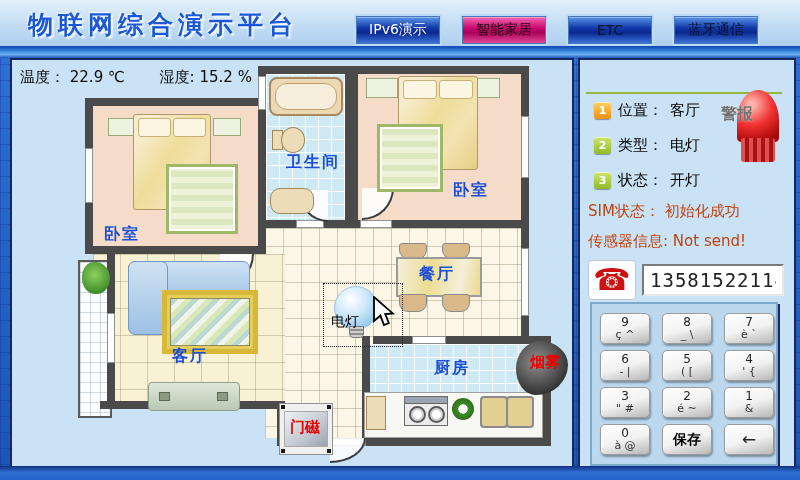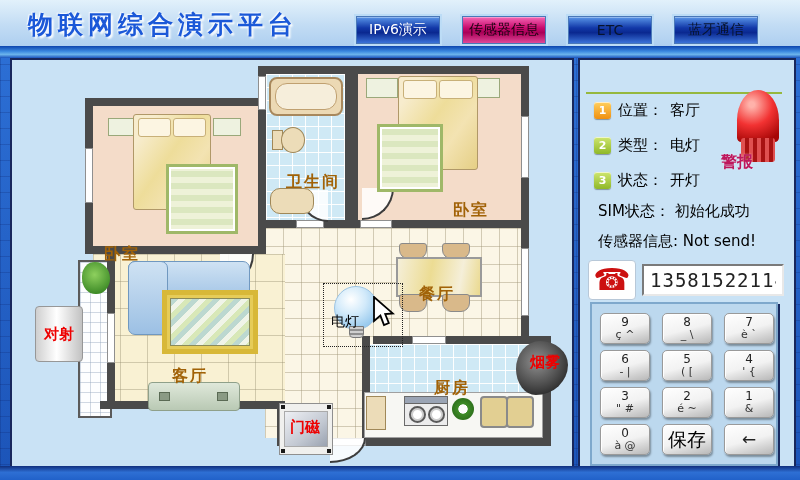--- a/index.html
+++ b/index.html
@@ -52,22 +52,22 @@
     background-size:18px 18px;}
   .tile-living{background-color:#f9f1d3;background-image:
     linear-gradient(rgba(150,140,110,.4) 1px, transparent 1px),
     linear-gradient(90deg,rgba(150,140,110,.4) 1px, transparent 1px);
     background-size:27px 27px;}
   .tile-white{background-color:#fdfeff;background-image:
     linear-gradient(rgba(140,160,185,.4) 1px, transparent 1px),
     linear-gradient(90deg,rgba(140,160,185,.4) 1px, transparent 1px);
     background-size:10px 10px;}
   .room-peach{background:#f4dcc9;}
-  .room-label{position:absolute;color:#a16207;font-size:16px;font-weight:bold;
-    letter-spacing:2px;white-space:nowrap;margin-top:20px;}
+  .room-label{position:absolute;color:#1d4ed8;font-size:16px;font-weight:bold;
+    letter-spacing:2px;white-space:nowrap;}
   .arc{position:absolute;background:rgba(255,255,255,.85);border:2px solid #3c3c3c;}
   .bed{position:absolute;border:1px solid #b09868;border-radius:3px;
     background:linear-gradient(125deg,#f7eccd 15%,#eedd9a 45%,#f3e3b2 68%,#e5cf85 100%);}
   .pillow{position:absolute;background:#fcf5e2;border:1px solid #c8b078;border-radius:3px;}
   .nightstand{position:absolute;background:#eef2e0;border:1px solid #9aa87a;}
   .rug{position:absolute;border:3px solid #9fb868;box-shadow:inset 0 0 0 2px #fff;
     background:repeating-linear-gradient(0deg,#eef2d8 0 6px,#dbe7bf 6px 12px);}
   .tub{position:absolute;background:#ecd9b4;border:2px solid #a8885c;border-radius:8px;}
   .tub-in{position:absolute;inset:4px;background:#f6eedb;border:1px solid #c0a070;border-radius:12px;}
   .porcelain{position:absolute;background:#ecdcb8;border:1px solid #a08858;}
@@ -112,65 +112,73 @@
     box-shadow:-1px 1px 0 #b87808;}
   .sb-title{font-size:15px;font-weight:bold;color:#1048c8;letter-spacing:1px;}
   .sb-underline{left:6px;top:32px;width:196px;height:2px;background:#96b83e;}
   .info-row{position:absolute;left:14px;display:flex;align-items:center;gap:7px;
     font-size:15px;color:#000;}
   .badge{width:17px;height:17px;border-radius:3px;color:#fff;font-size:11px;font-weight:bold;
     display:flex;align-items:center;justify-content:center;
     box-shadow:inset 0 1px 0 rgba(255,255,255,.65),0 1px 1px rgba(0,0,0,.35);}
   .badge.orange{background:linear-gradient(#ffd060,#f09010);}
   .badge.green{background:linear-gradient(#cfe670,#8fb828);}
-  .status-row{position:absolute;left:18px;font-size:15px;color:#000000;white-space:nowrap;}
+  .status-row{position:absolute;left:8px;font-size:15px;color:#c2410c;white-space:nowrap;}
   .alarm{left:155px;top:30px;width:46px;height:76px;}
   .alarm-dome{position:absolute;left:2px;top:0;width:42px;height:52px;
     border-radius:50% 50% 10% 10% / 58% 58% 8% 8%;
     background:radial-gradient(circle at 35% 28%,#ffb2aa 6%,#f23232 45%,#a60606 85%);}
   .alarm-base{position:absolute;left:6px;top:48px;width:34px;height:24px;border-radius:3px;
     background:repeating-linear-gradient(90deg,#e05050 0 4px,#a81212 4px 8px);}
-  .alarm-label{position:absolute;left:-14px;top:14px;font-size:16px;color:#be185d;font-weight:bold;
-    text-shadow:0 0 2px rgba(255,255,255,.6);margin-top:48px;}
+  .alarm-label{position:absolute;left:-14px;top:14px;font-size:16px;color:#737373;font-weight:bold;
+    text-shadow:0 0 2px rgba(255,255,255,.6);}
   .phone-box{left:8px;top:200px;width:46px;height:38px;background:#fff;border:1px solid #b8c8d8;
     border-radius:4px;display:flex;align-items:center;justify-content:center;}
   .phone-glyph{font-size:30px;color:#cc1111;line-height:1;}
   .phone-input{left:62px;top:204px;width:142px;height:32px;box-sizing:border-box;
     background:#fff;border:2px solid;border-color:#7a7a7a #e8e8e8 #e8e8e8 #7a7a7a;
     font-family:"DejaVu Sans Mono",monospace;font-size:19px;color:#222;text-align:right;
     padding:0 6px;letter-spacing:1px;}
   .keypad{left:10px;top:242px;width:188px;box-sizing:border-box;
     background:#bcd8ee;border:2px solid #7ea8cc;box-shadow:2px 2px 0 #16275e;
     display:grid;grid-template-columns:repeat(3,50px);gap:6px 12px;padding:9px 8px;}
   .key{width:50px;height:31px;border-radius:5px;border:1px solid #9a9a9a;cursor:pointer;
     background:linear-gradient(165deg,#ffffff 0%,#f2f2f2 52%,#d2d2d2 78%,#b8b8b8 100%);
     box-shadow:1px 2px 2px rgba(0,0,0,.35),inset 1px 1px 0 #fff;
     display:flex;flex-direction:column;align-items:center;justify-content:center;
     line-height:1.05;padding:0;font-family:"DejaVu Sans",sans-serif;}
   .key-main{font-size:12px;color:#222;}
   .key-sub{font-size:11px;color:#333;}
-  .key.save{font-size:19px;font-weight:normal;color:#000;}
+  .key.save{font-size:14px;font-weight:bold;color:#000;border-radius:6px;}
   .key.back{font-size:17px;color:#222;}
 </style>
 </head>
 <body>
 
 <div class="abs header">
   <div class="abs app-title">物联网综合演示平台</div>
   <div class="abs nav">
     <button class="tab white-text">IPv6演示</button>
-    <button class="tab active">传感器信息</button>
+    <button class="tab active">智能家居</button>
     <button class="tab">ETC</button>
     <button class="tab">蓝牙通信</button>
   </div>
 </div>
 <div class="abs divider-band"></div>
 
 <div class="abs panel main-panel">
 
+  <div class="abs env">
+    <span>温度：</span>
+    <span>22.9</span>
+    <span>℃</span>
+    <span class="gap">湿度:</span>
+    <span>15.2</span>
+    <span>%</span>
+  </div>
 
   <div class="abs room-peach" style="left:81px;top:46px;width:165px;height:140px;"></div>
   <div class="abs tile-blue" style="left:254px;top:14px;width:79px;height:146px;"></div>
   <div class="abs room-peach" style="left:346px;top:14px;width:163px;height:146px;"></div>
   <div class="abs tile-cream" style="left:253px;top:168px;width:256px;height:108px;"></div>
   <div class="abs tile-cream" style="left:253px;top:276px;width:108px;height:102px;"></div>
   <div class="abs tile-living" style="left:81px;top:194px;width:192px;height:147px;"></div>
   <div class="abs tile-blue" style="left:350px;top:284px;width:181px;height:94px;"></div>
   <div class="abs tile-white" style="left:66px;top:200px;width:30px;height:154px;border:2px solid #5a5a5a;"></div>
 
@@ -257,23 +265,20 @@
     <div class="burner" style="left:4px;top:9px;"></div>
       <div class="burner" style="left:23px;top:9px;"></div>
   </div>
   <div class="wreath" style="left:440px;top:338px;width:22px;height:22px;"></div>
   <div class="basin" style="left:468px;top:336px;width:24px;height:28px;"></div>
   <div class="basin" style="left:494px;top:336px;width:24px;height:28px;"></div>
   <span class="room-label" style="left:422px;top:298px;">厨房</span>
 
   <div class="plant" style="left:70px;top:202px;width:28px;height:32px;"></div>
 
-  <div class="beam" style="left:23px;top:246px;">
-    <span class="sensor-red-text">对射</span>
-  </div>
 
   <div class="lamp-box" style="left:311px;top:223px;width:78px;height:62px;">
     <div class="bulb" style="left:10px;top:2px;width:42px;height:42px;"></div>
     <div class="bulb-base" style="left:25px;top:42px;width:13px;height:10px;"></div>
     <span style="position:absolute;left:7px;top:29px;font-size:14px;color:#000;">电灯</span>
     <svg style="position:absolute;left:46px;top:12px;" width="26" height="32" viewBox="0 0 13 16">
       <path d="M2 0.5 L2 12.5 L5.2 9.8 L7 14.5 L9.4 13.5 L7.6 9 L11.4 8.7 Z" fill="#ffffff" stroke="#000000" stroke-width="0.9"></path>
     </svg>
   </div>
 

